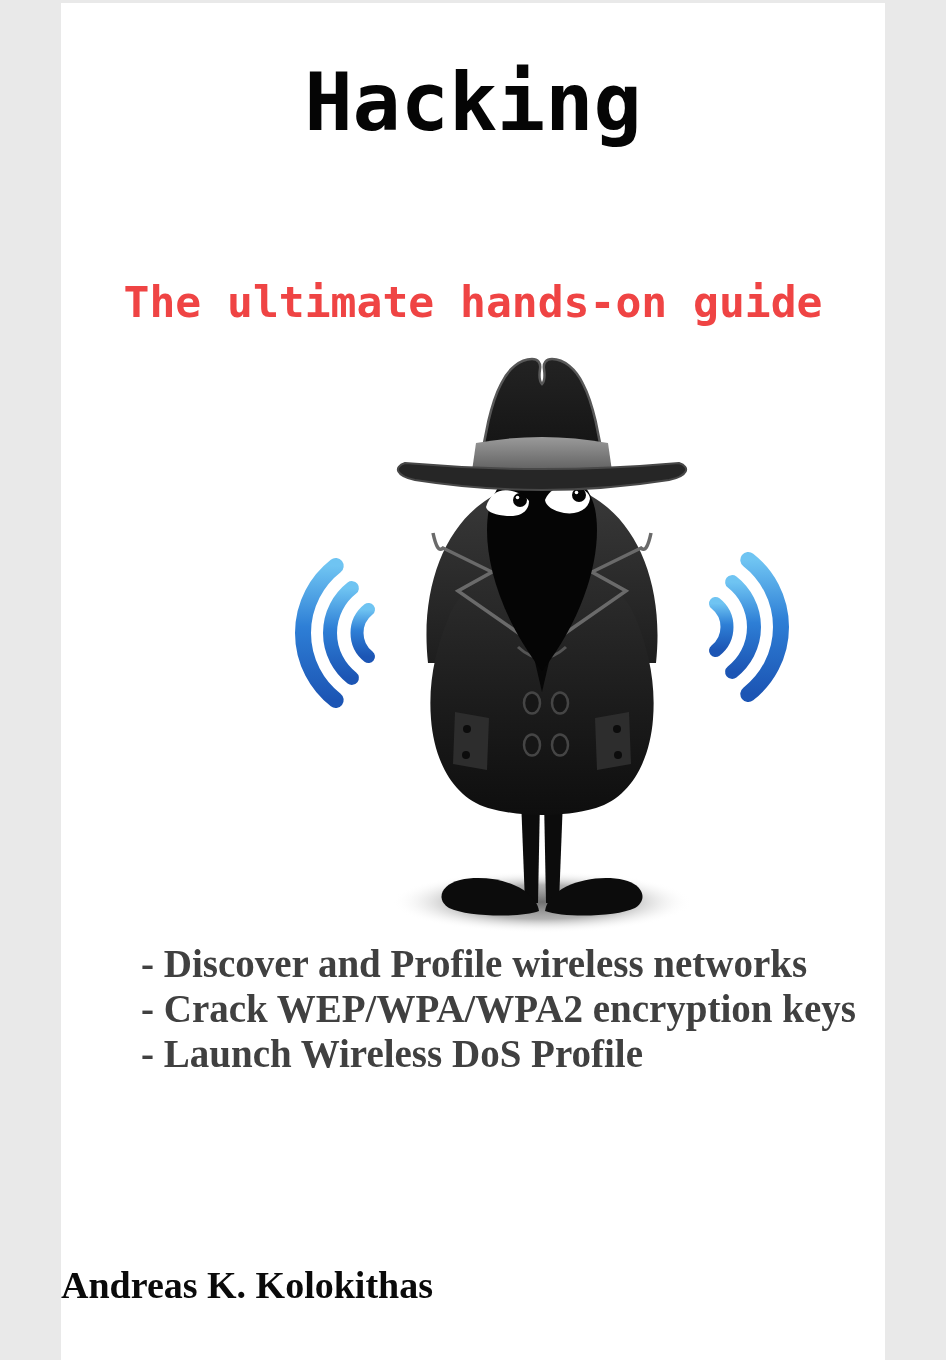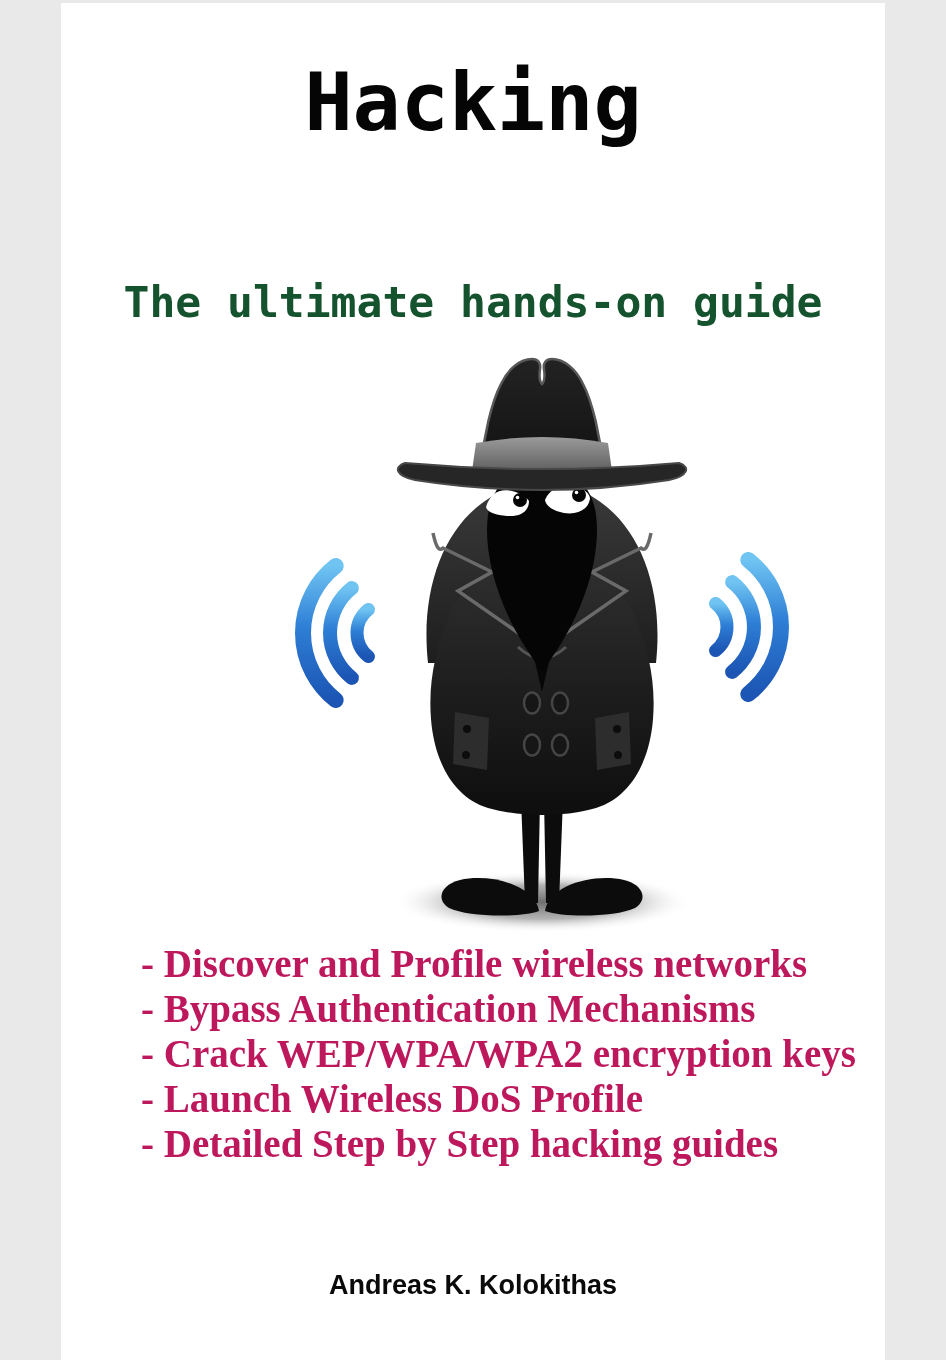--- a/index.html
+++ b/index.html
@@ -23,42 +23,41 @@
     white-space:nowrap;
   }
   .line1{top:62px;}
   .line2{top:137px;}
   .subtitle{
     position:absolute;left:0;right:0;top:278px;
     text-align:center;
     font-family:"DejaVu Sans Mono", monospace;
     font-weight:bold;
     font-size:43px;line-height:43px;
-    color:#14532d;
+    color:#ef4444;
     white-space:nowrap;
   }
   .spy{
     position:absolute;
     left:231px;top:348px;
     width:500px;height:592px;
   }
   .features{
     position:absolute;left:80px;top:938px;
     font-family:"Liberation Serif", serif;
     font-weight:bold;
     font-size:39px;line-height:45px;
-    color:#be185d;
+    color:#404040;
     white-space:nowrap;
   }
   .author{
     position:absolute;left:0;right:0;top:1263px;
-    text-align:center;
-    font-family:Liberation Sans, sans-serif;
+    font-family:Liberation Serif, serif;
     font-weight:bold;
-    font-size:27px;line-height:38px;
+    font-size:38px;line-height:38px;
     color:#0a0a0a;
   }
 </style>
 </head>
 <body>
 
 <div class="cover">
 
   <div class="title-line line1">Hacking</div>
 
@@ -162,21 +161,19 @@
       <g>
         <path d="M 189 114 C 192 86 199 52 209 33 C 216 18 228 8 240 8 C 246 8 249 12 248 18 C 247 25 248 31 250 33 C 252 31 253 25 252 18 C 251 12 254 8 260 8 C 272 8 284 18 291 33 C 301 52 308 86 311 114 Z" fill="url(#crownGrad)" stroke="#585858" stroke-width="2.5"></path>
         <path d="M 184 92 Q 250 80 316 92 L 320 120 Q 250 132 180 120 Z" fill="url(#bandGrad)"></path>
         <path d="M 113 112 Q 250 124 387 112 C 399 116 396 125 377 129 Q 250 149 123 129 C 104 125 101 116 113 112 Z" fill="#262626" stroke="#484848" stroke-width="2"></path>
       </g>
     </g>
   </svg>
 
   <div class="features">
     <div class="feature">- Discover and Profile wireless networks</div>
-    <div class="feature">- Bypass Authentication Mechanisms</div>
     <div class="feature">- Crack WEP/WPA/WPA2 encryption keys</div>
     <div class="feature">- Launch Wireless DoS Profile</div>
-    <div class="feature">- Detailed Step by Step hacking guides</div>
   </div>
 
   <div class="author">Andreas K. Kolokithas</div>
 
 </div>
 
 </body></html>

